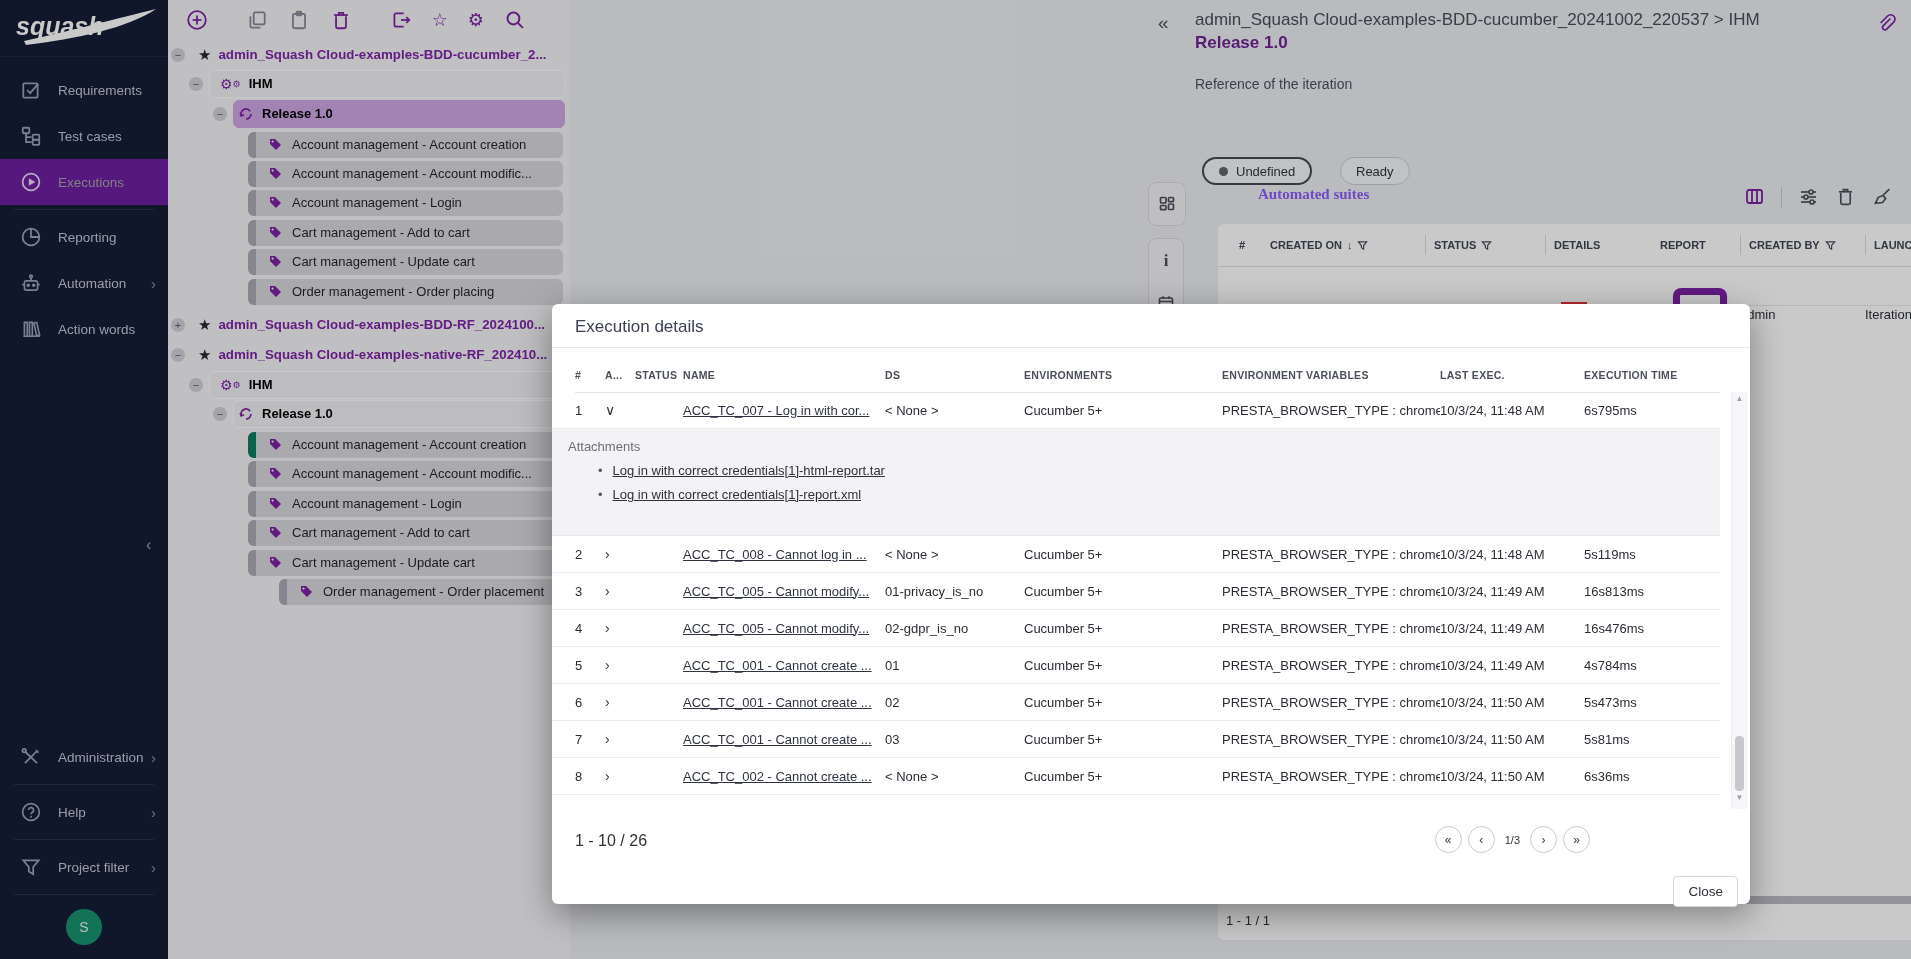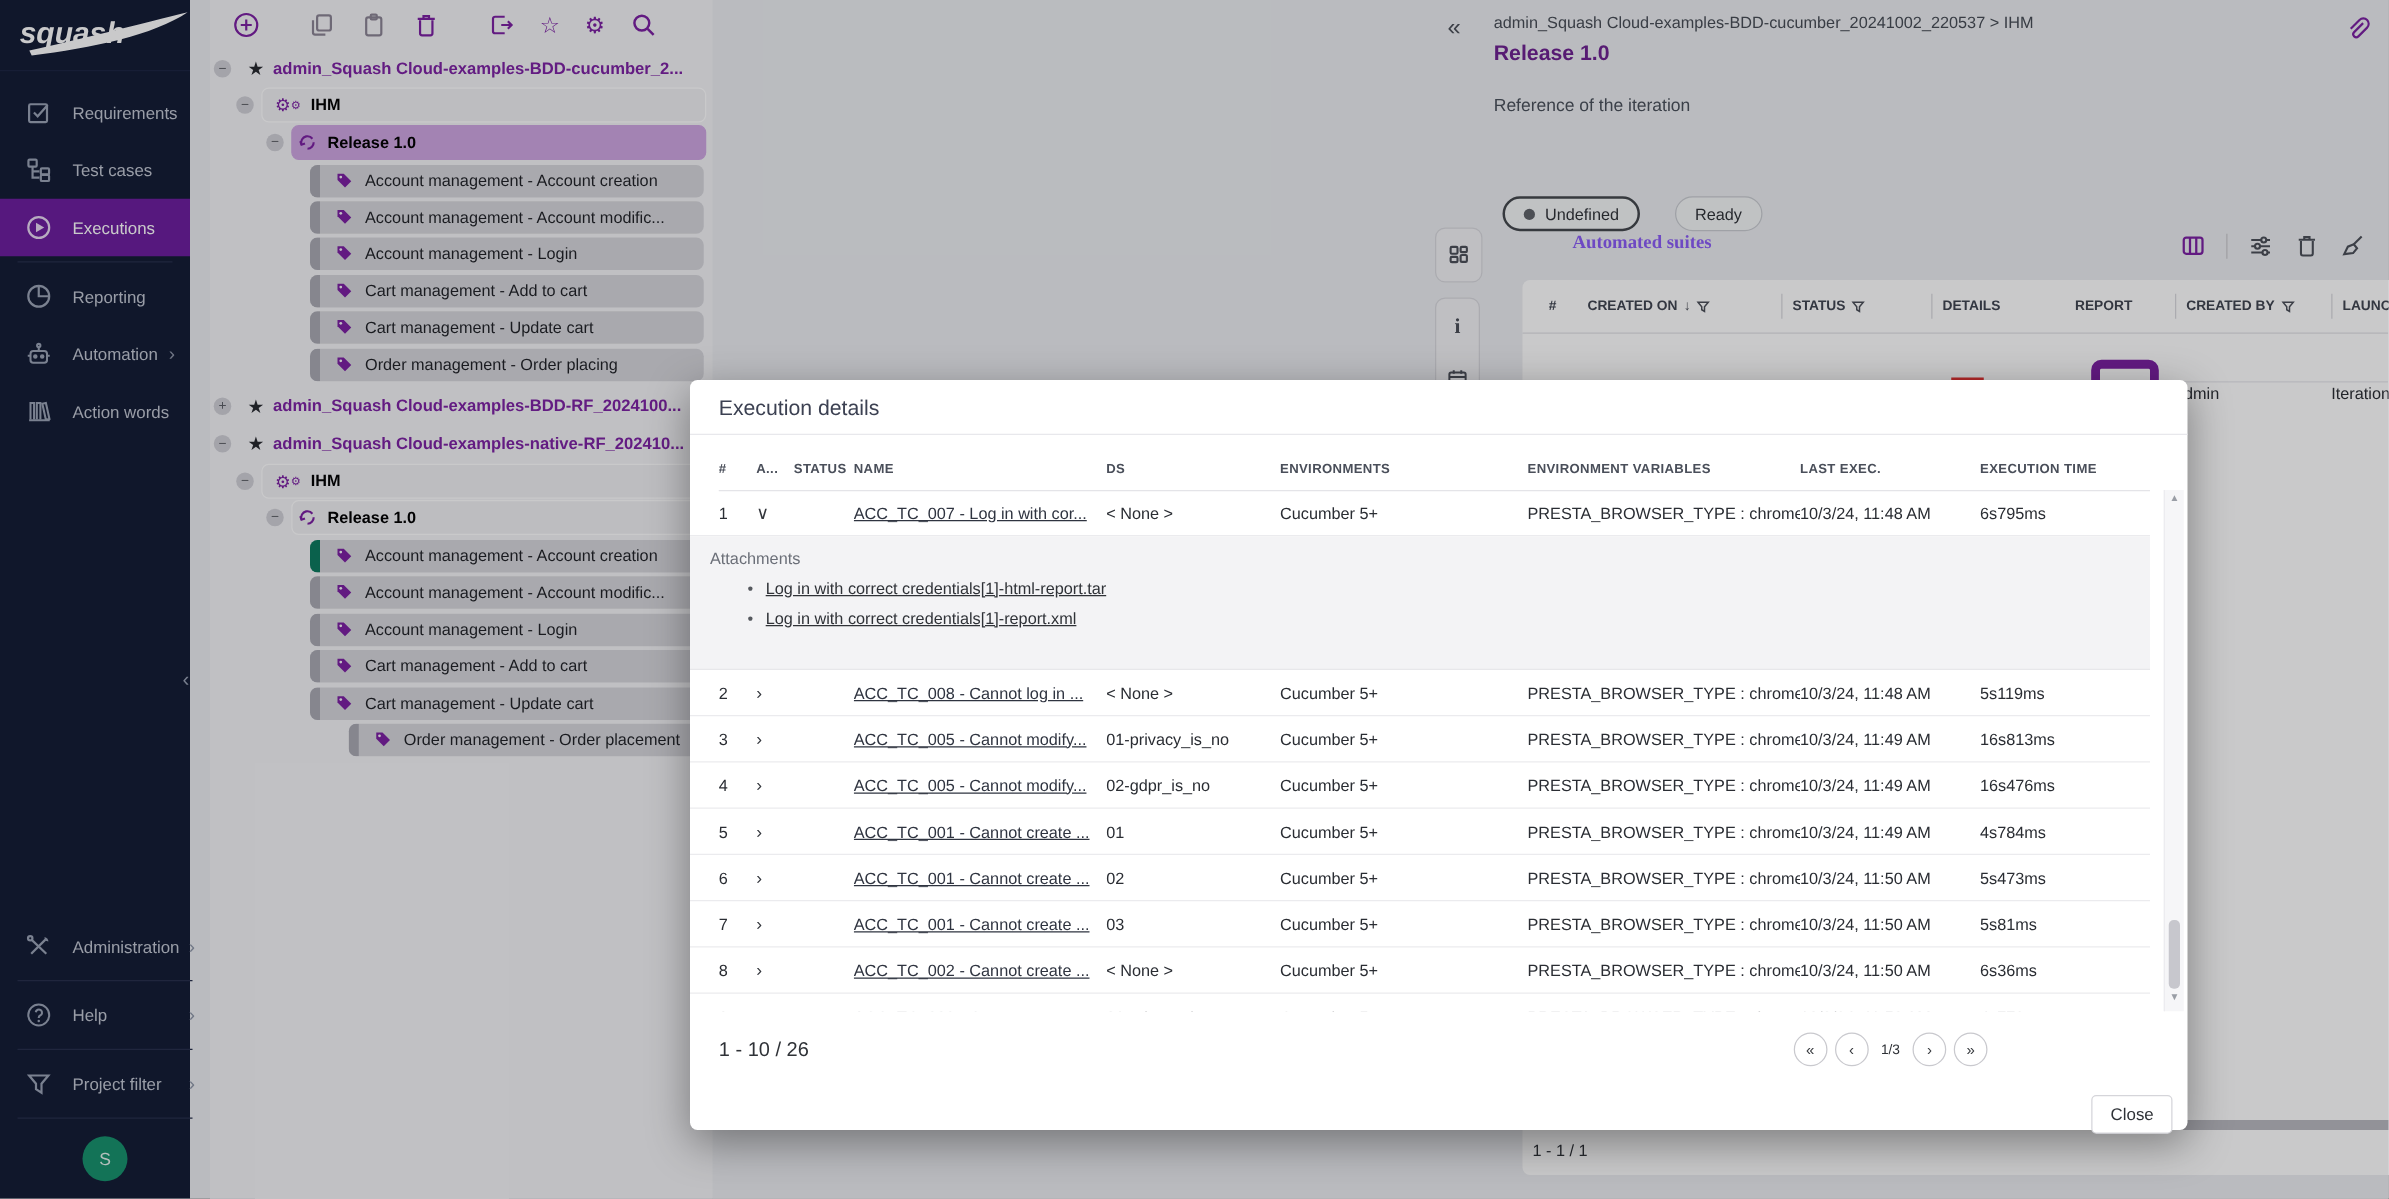--- a/index.html
+++ b/index.html
@@ -1,25 +1,25 @@
 <!DOCTYPE html>
 <html><head>
 <meta charset="utf-8">
 <style>
   html,body{margin:0;padding:0;background:#555;font-family:"Liberation Sans",sans-serif;}
   .screen{position:relative;width:1911px;height:959px;background:#eceef1;overflow:hidden;}
   svg{display:block;}
 
   
-  .sidebar{position:absolute;left:0;top:0;width:152px;height:959px;background:#121b34;z-index:10;}
+  .sidebar{position:absolute;left:0;top:0;width:168px;height:959px;background:#121b34;z-index:10;}
   .logo{height:56px;display:flex;align-items:center;padding-left:10px;border-bottom:1px solid #1c2542;}
   .nav{margin-top:10px;}
   .nav-item{display:flex;align-items:center;height:46px;padding-left:20px;color:#c2c7d2;font-size:13.5px;cursor:pointer;}
   .nav-item .nicon{width:22px;height:22px;margin-right:16px;color:#9aa3b5;flex:0 0 auto;}
-  .nav-item.active{background:#6c1d9e;color:#ffffff;}
+  .nav-item.active{background:#6c1d9e;color:#a3a3a3;}
   .nav-item.active .nicon{color:#e8d9f2;}
   .nav-chev{margin-left:auto;margin-right:12px;color:#8e96a8;font-size:15px;}
   .nav-div{height:1px;background:#272f4b;margin:4px 14px;}
   .side-bottom{position:absolute;left:0;bottom:0;width:168px;}
   .avatar-row{display:flex;justify-content:center;padding:10px 0 14px 0;}
   .avatar{width:36px;height:36px;border-radius:50%;background:#16916c;color:#e6f3ee;display:flex;align-items:center;justify-content:center;font-size:14px;}
   .side-collapse{position:absolute;left:146px;top:536px;color:#98a0b2;font-size:16px;cursor:pointer;}
 
   
   .tree-panel{position:absolute;left:168px;top:0;width:402px;height:959px;background:#f4f4f7;z-index:5;}
@@ -41,21 +41,21 @@
   .gears{color:#7b1fa2;font-size:14px;margin:0 8px 0 10px;line-height:14px;}
   .gears .g2{font-size:9px;vertical-align:top;}
   .it-icon{width:16px;height:16px;margin:0 8px 0 4px;color:#7b1fa2;flex:0 0 auto;}
   .tag-icon{width:15px;height:15px;margin:0 9px 0 12px;flex:0 0 auto;}
   .tree-label{font-weight:bold;color:#000000;}
   .tree-item-label{color:#1f2126;white-space:nowrap;}
 
   
   .content{position:absolute;left:570px;top:0;right:0;height:959px;background:#eceef1;}
   .back-chev{position:absolute;left:588px;top:12px;font-size:19px;color:#4b4f58;cursor:pointer;}
-  .breadcrumb{position:absolute;left:625px;top:10px;font-size:13px;color:#474c55;}
+  .breadcrumb{position:absolute;left:625px;top:10px;font-size:17px;color:#474c55;}
   .paperclip{position:absolute;right:14px;top:12px;width:22px;height:22px;color:#7b1fa2;cursor:pointer;}
   .page-title{position:absolute;left:625px;top:33px;font-size:17px;font-weight:bold;color:#6d2190;}
   .page-sub{position:absolute;left:625px;top:76px;font-size:14px;color:#4a505a;}
   .pill{position:absolute;top:122px;height:28px;border-radius:15px;display:flex;align-items:center;padding:0 15px;font-size:13px;color:#2f3237;background:rgba(255,255,255,0.45);box-sizing:border-box;cursor:pointer;margin-top:35px;}
   .pill.undef{left:632px;border:2px solid #43474c;}
   .pill.ready{left:770px;border:1.5px solid #c9ccd1;}
   .pill-dot{width:9px;height:9px;border-radius:50%;background:#5f6368;margin-right:8px;}
 
   .suites-heading{position:absolute;left:688px;top:186px;font-size:15px;font-weight:bold;color:#8b5cf6;font-family:Liberation Serif, serif;}
   .table-tools{position:absolute;top:186px;right:18px;display:flex;align-items:center;gap:16px;}

